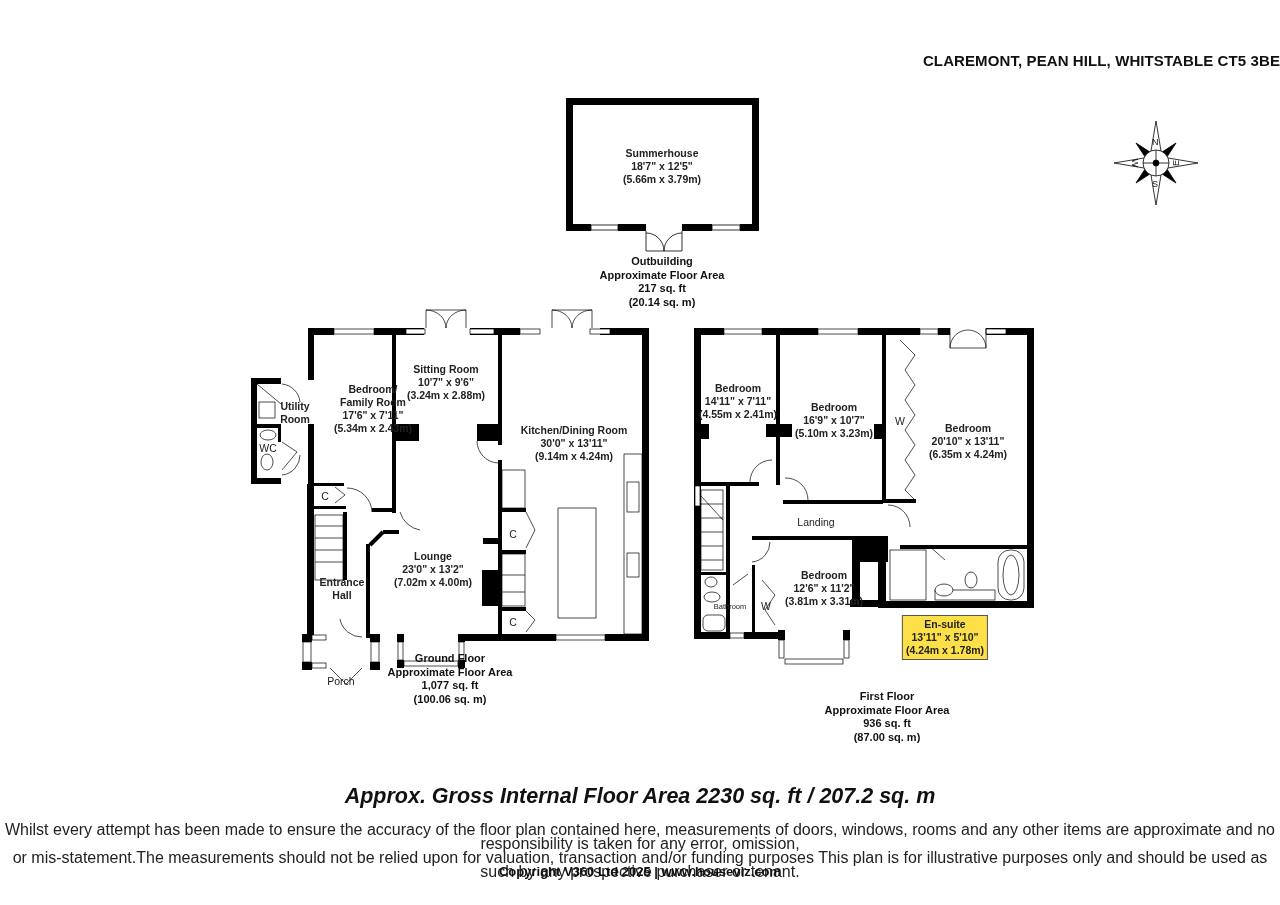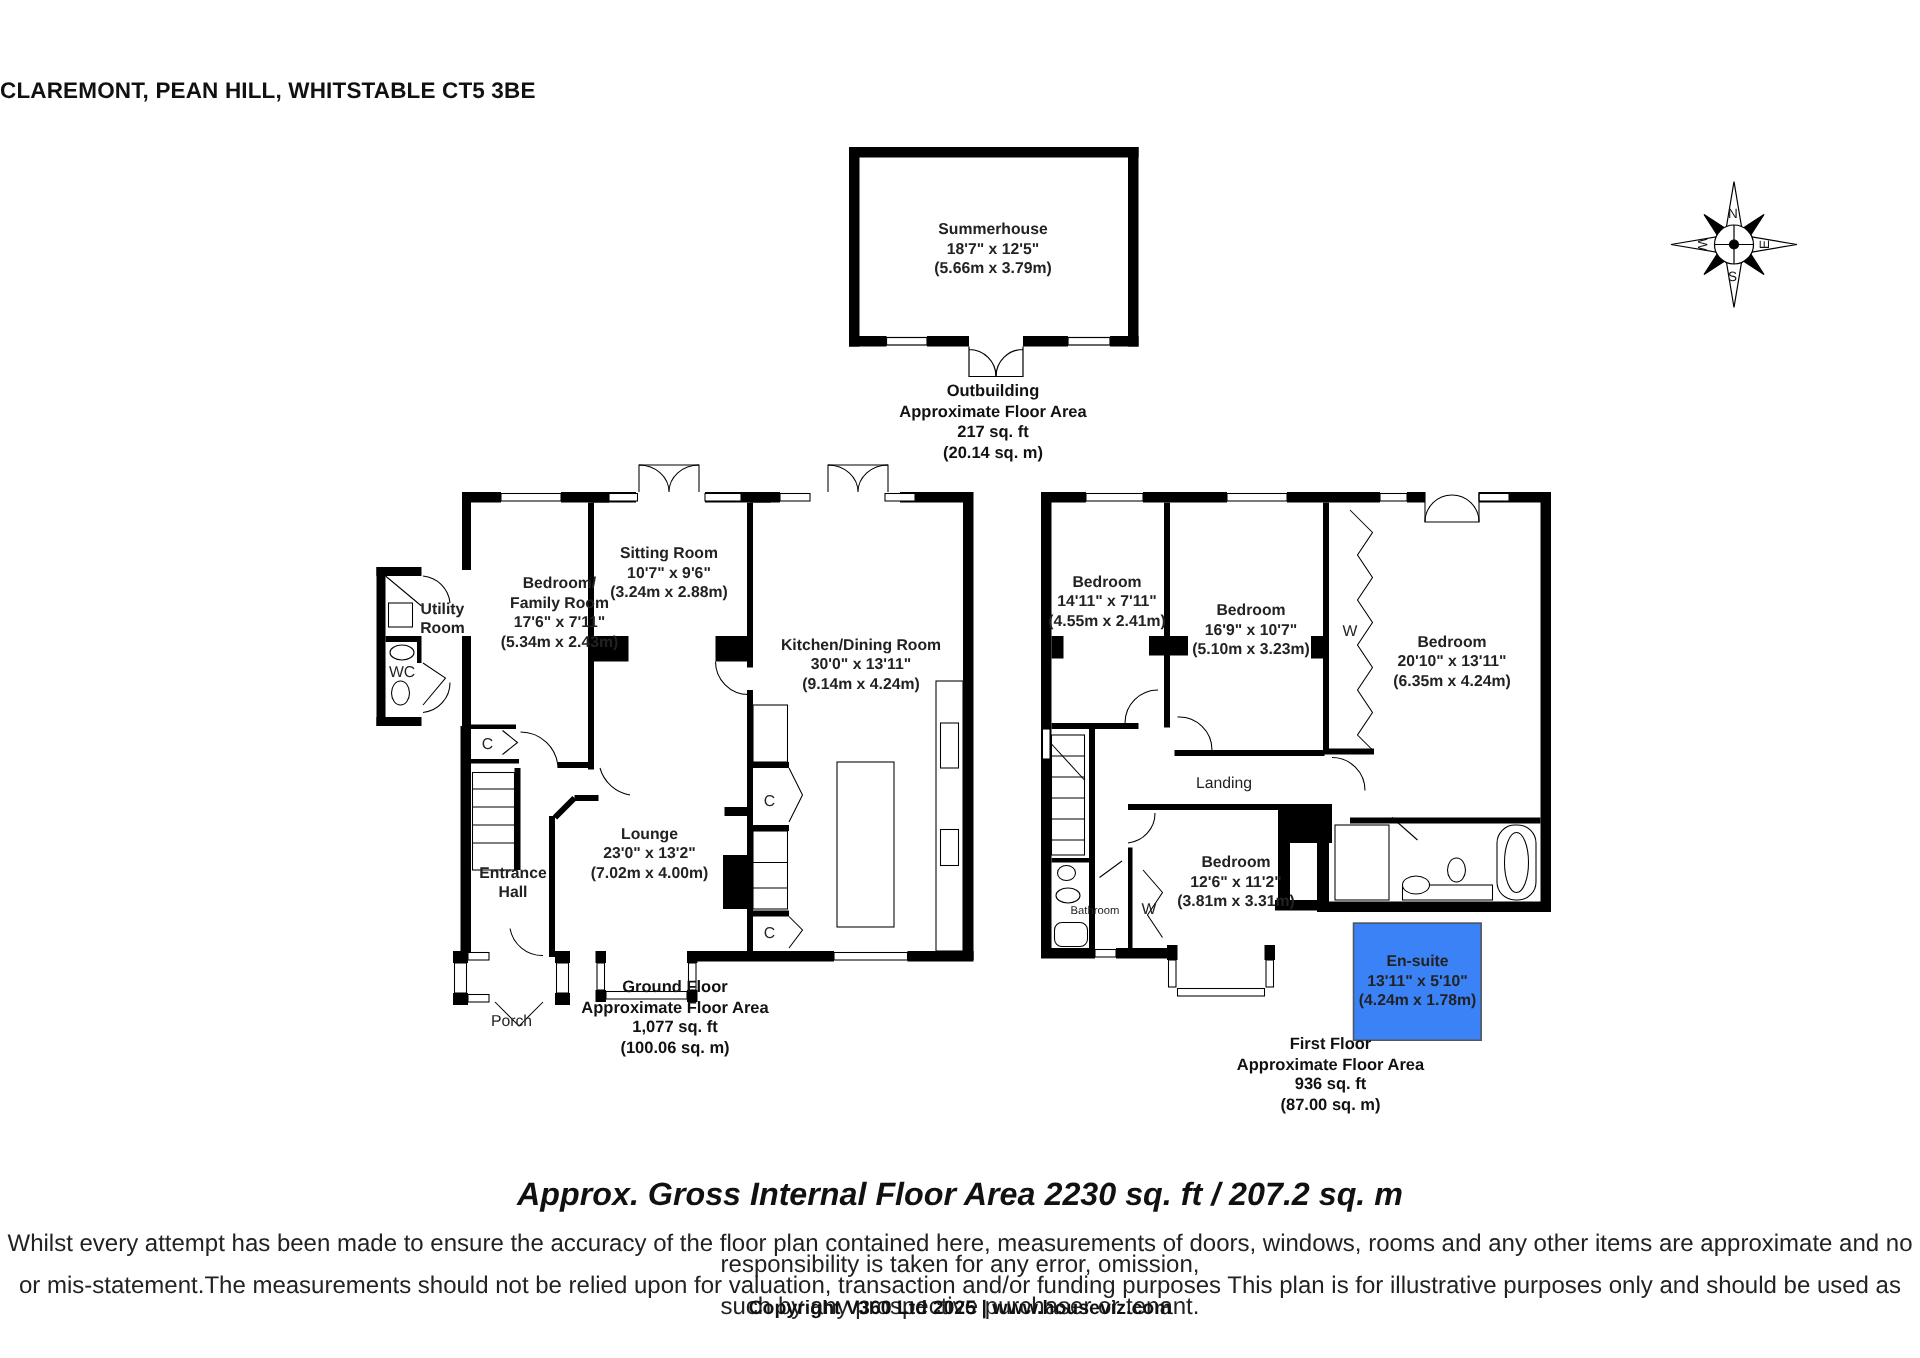--- a/index.html
+++ b/index.html
@@ -1,29 +1,29 @@
 <!DOCTYPE html>
 <html><head>
 <meta charset="utf-8">
 <style>
   html, body { margin:0; padding:0; background:#ffffff; }
   body { width:1280px; height:905px; position:relative; overflow:hidden; font-family:"Liberation Sans", sans-serif; color:#111; }
   .abs { position:absolute; }
-  .center { text-align:left; }
+  .center { text-align:right; }
   .title { left:0; width:1280px; top:52px; font-size:15px; font-weight:bold; letter-spacing:0.1px; }
   .room { font-size:10.5px; line-height:13px; color:#222; text-align:center; white-space:nowrap; transform:translateX(-50%);font-weight:bold; }
   .room span { display:block; }
   .lbl { font-size:10.5px; color:#222; white-space:nowrap; transform:translateX(-50%); }
   .area { font-size:11px; font-weight:bold; line-height:13.5px; text-align:center; white-space:nowrap; transform:translateX(-50%); }
   .area span { display:block; }
   .gross { left:0; width:1280px; top:784px; font-size:21.5px; font-weight:bold; text-align:center;font-style:italic; }
   .disc { left:0; width:1280px; top:823px; font-size:16px; line-height:14px; text-align:center; color:#222; }
   .disc span { display:block; }
   .copy { left:0; width:1280px; top:864px; font-size:13px; font-weight:bold; text-align:center; }
-  .ensuite-box { border:1px solid #555; background:#3b82f6; padding:19px 3px; }
+  .ensuite-box { border:1px solid #555; background:#fde047; padding:2px 3px; }
   svg { position:absolute; left:0; top:0; }
 </style>
 </head>
 <body>
 
 <div class="abs title center">CLAREMONT, PEAN HILL, WHITSTABLE CT5 3BE</div>
 
 <svg width="1280" height="905">
   <g fill="#000" stroke="none">
 

